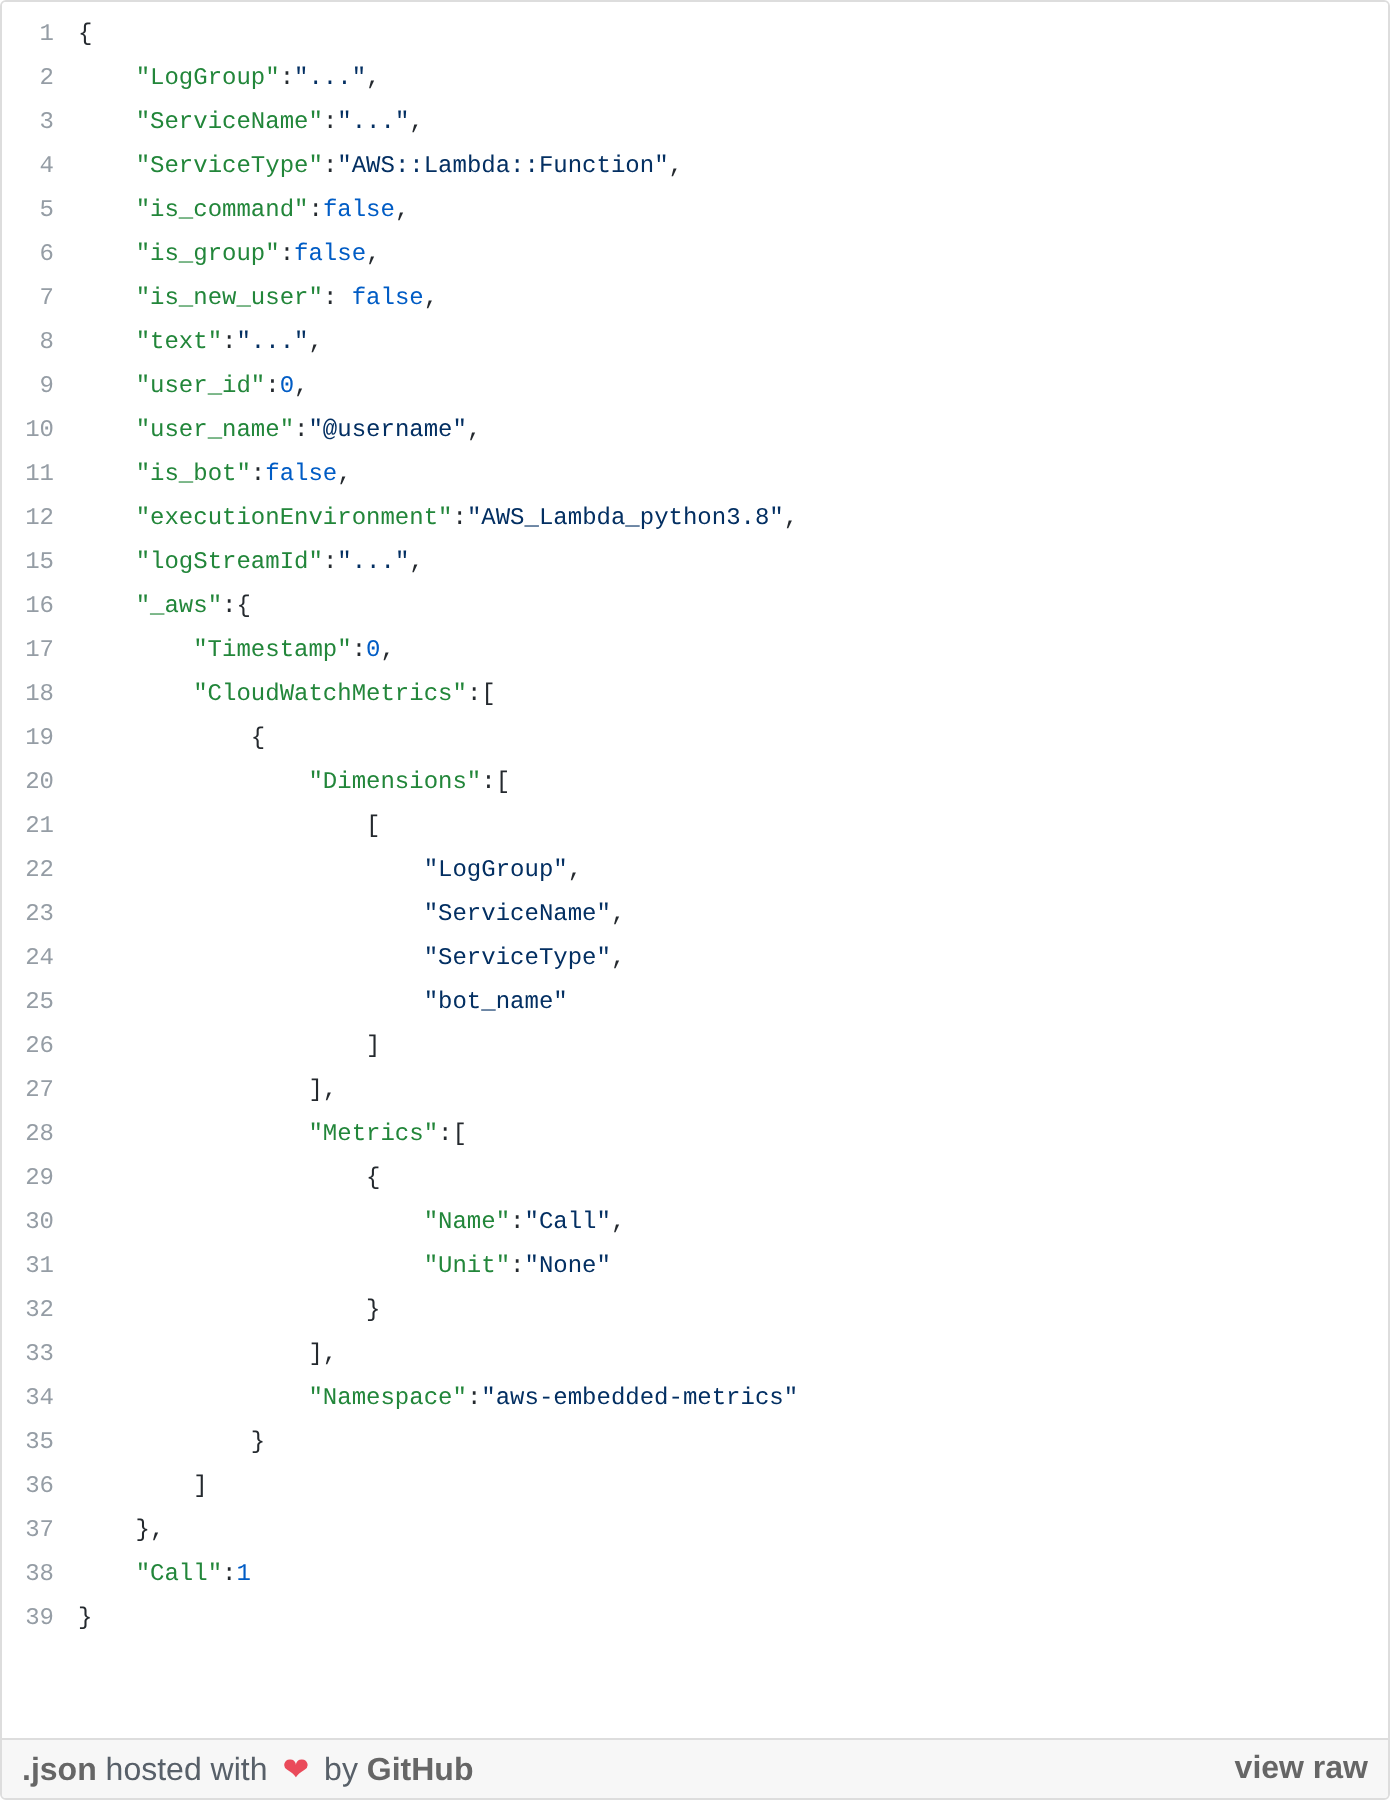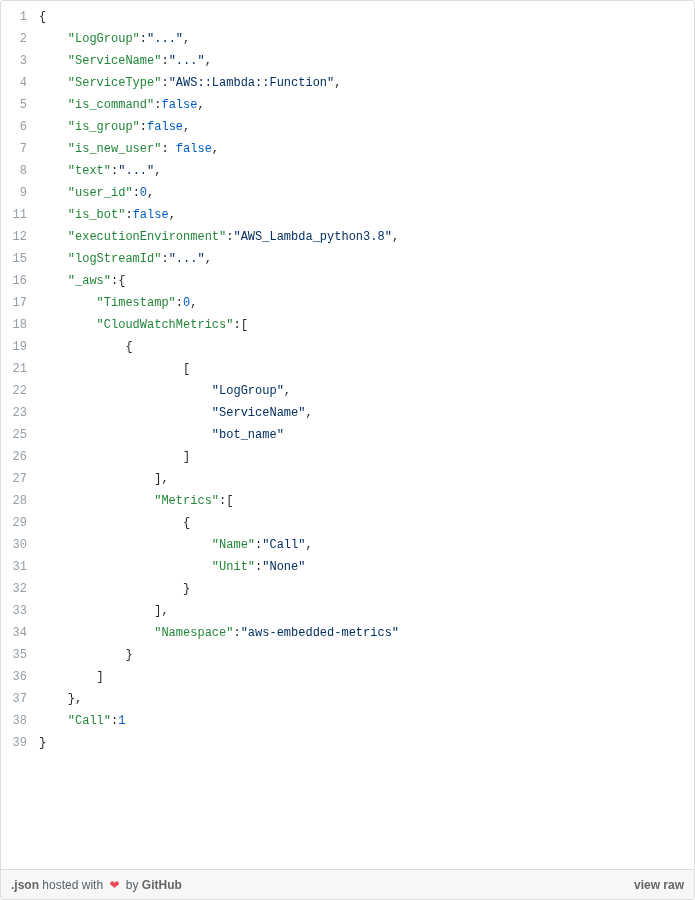--- a/index.html
+++ b/index.html
@@ -28,21 +28,21 @@
   .lc { white-space:pre; color:var(--c-plain,#24292e); }
   .tk { color:var(--c-key,#22863a); }
   .ts { color:var(--c-string,#032f62); }
   .tc { color:var(--c-constant,#005cc5);text-align:right; }
   .gist-footer {
     flex:0 0 30px;
     background:var(--c-footer_bg,#f7f7f7);
     border-top:1px solid var(--c-border,#dddddd);
     display:flex; align-items:center; justify-content:space-between;
     padding:0 10px;
-    font-size:12px;
+    font-size:16px;
     color:#586069;
   }
   .gist-footer .link { color:var(--c-link,#666666); font-weight:600; text-decoration:none; cursor:pointer; }
   .heart { color:var(--c-heart,#ea4a5a); margin:0 3px; font-style:normal; }
 </style>
 </head>
 <body>
 
 <div class="gist-embed">
 
@@ -78,20 +78,24 @@
         </div>
         <div class="line">
           <span class="ln">8</span>
           <span class="lc"><span>    </span><span class="tk">"text"</span><span>:</span><span class="ts">"..."</span><span>,</span></span>
         </div>
         <div class="line">
           <span class="ln">9</span>
           <span class="lc"><span>    </span><span class="tk">"user_id"</span><span>:</span><span class="tc">0</span><span>,</span></span>
         </div>
         <div class="line">
+          <span class="ln">10</span>
+          <span class="lc"><span>    </span><span class="tk">"user_name"</span><span>:</span><span class="ts">"@username"</span><span>,</span></span>
+        </div>
+        <div class="line">
           <span class="ln">11</span>
           <span class="lc"><span>    </span><span class="tk">"is_bot"</span><span>:</span><span class="tc">false</span><span>,</span></span>
         </div>
         <div class="line">
           <span class="ln">12</span>
           <span class="lc"><span>    </span><span class="tk">"executionEnvironment"</span><span>:</span><span class="ts">"AWS_Lambda_python3.8"</span><span>,</span></span>
         </div>
         <div class="line">
           <span class="ln">15</span>
           <span class="lc"><span>    </span><span class="tk">"logStreamId"</span><span>:</span><span class="ts">"..."</span><span>,</span></span>
@@ -106,30 +110,38 @@
         </div>
         <div class="line">
           <span class="ln">18</span>
           <span class="lc"><span>        </span><span class="tk">"CloudWatchMetrics"</span><span>:[</span></span>
         </div>
         <div class="line">
           <span class="ln">19</span>
           <span class="lc"><span>            {</span></span>
         </div>
         <div class="line">
+          <span class="ln">20</span>
+          <span class="lc"><span>                </span><span class="tk">"Dimensions"</span><span>:[</span></span>
+        </div>
+        <div class="line">
           <span class="ln">21</span>
           <span class="lc"><span>                    [</span></span>
         </div>
         <div class="line">
           <span class="ln">22</span>
           <span class="lc"><span>                        </span><span class="ts">"LogGroup"</span><span>,</span></span>
         </div>
         <div class="line">
           <span class="ln">23</span>
           <span class="lc"><span>                        </span><span class="ts">"ServiceName"</span><span>,</span></span>
+        </div>
+        <div class="line">
+          <span class="ln">24</span>
+          <span class="lc"><span>                        </span><span class="ts">"ServiceType"</span><span>,</span></span>
         </div>
         <div class="line">
           <span class="ln">25</span>
           <span class="lc"><span>                        </span><span class="ts">"bot_name"</span></span>
         </div>
         <div class="line">
           <span class="ln">26</span>
           <span class="lc"><span>                    ]</span></span>
         </div>
         <div class="line">

